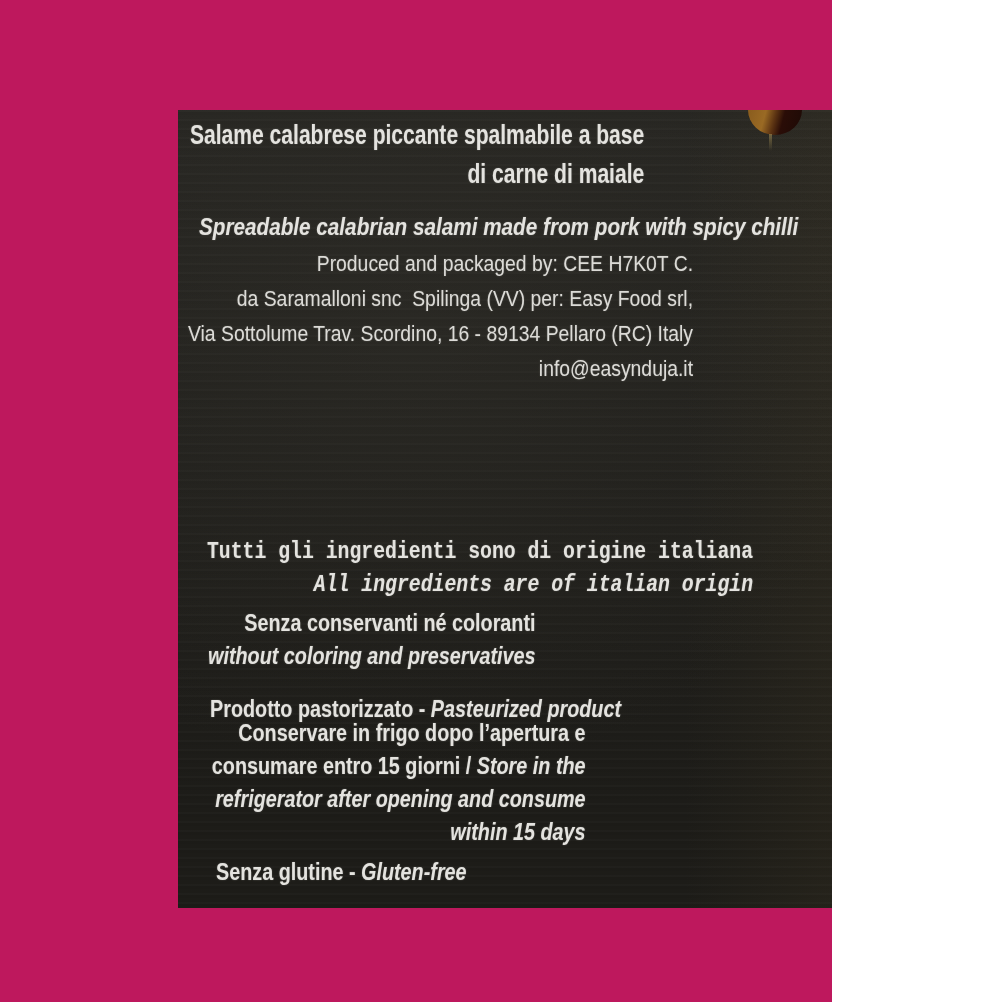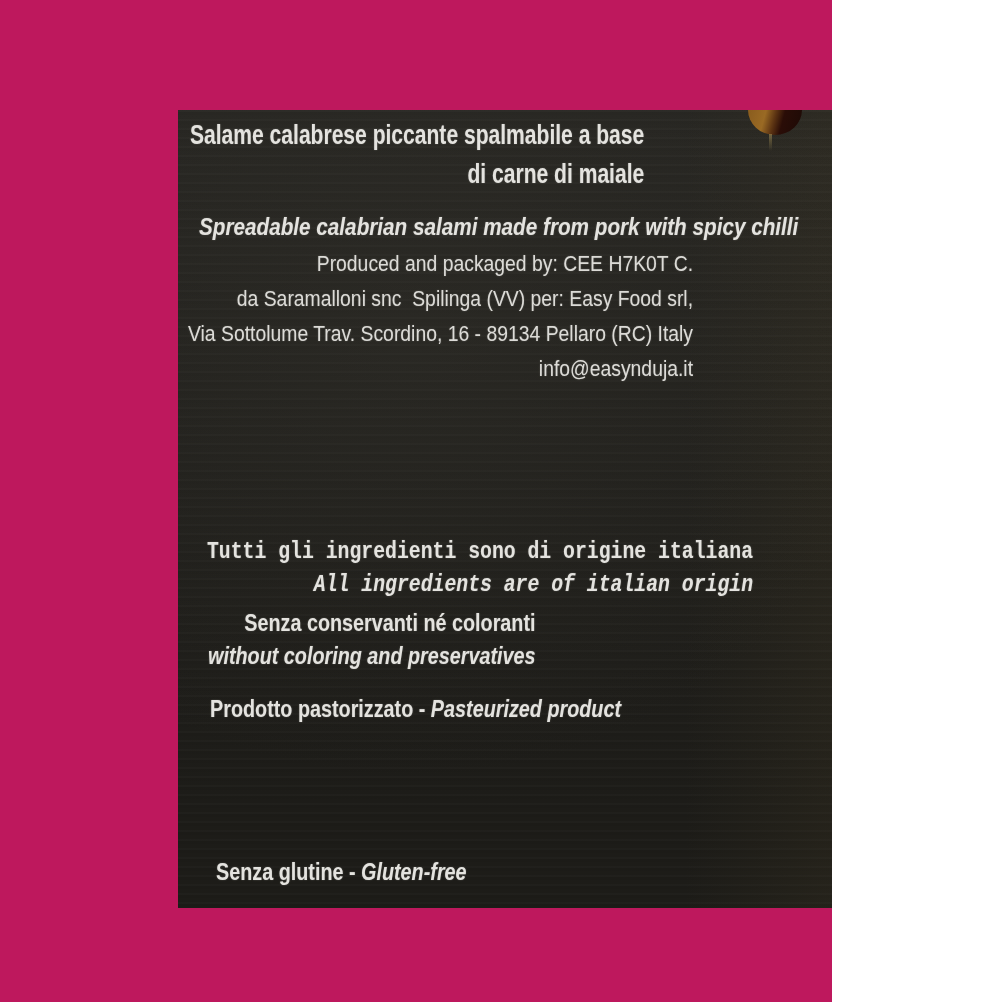--- a/index.html
+++ b/index.html
@@ -101,19 +101,25 @@
 
     <div class="blk body-text blk-preservatives">
       <div class="ln">Senza conservanti né coloranti</div>
       <div class="ln i">without coloring and preservatives</div>
     </div>
 
     <div class="blk body-text blk-pasteurized">
       <div class="ln"><span class="r">Prodotto pastorizzato - </span><span class="i">Pasteurized product</span></div>
     </div>
 
+    <div class="blk body-text blk-storage">
+      <div class="ln">Conservare in frigo dopo l’apertura e</div>
+      <div class="ln"><span class="r">consumare entro 15 giorni / </span><span class="i">Store in the</span></div>
+      <div class="ln i ind">refrigerator after opening and consume</div>
+      <div class="ln i ind">within 15 days</div>
+    </div>
 
     <div class="blk body-text blk-gluten">
       <div class="ln"><span class="r">Senza glutine - </span><span class="i">Gluten-free</span></div>
     </div>
 
   </div>
 </div>
 
 </body></html>

